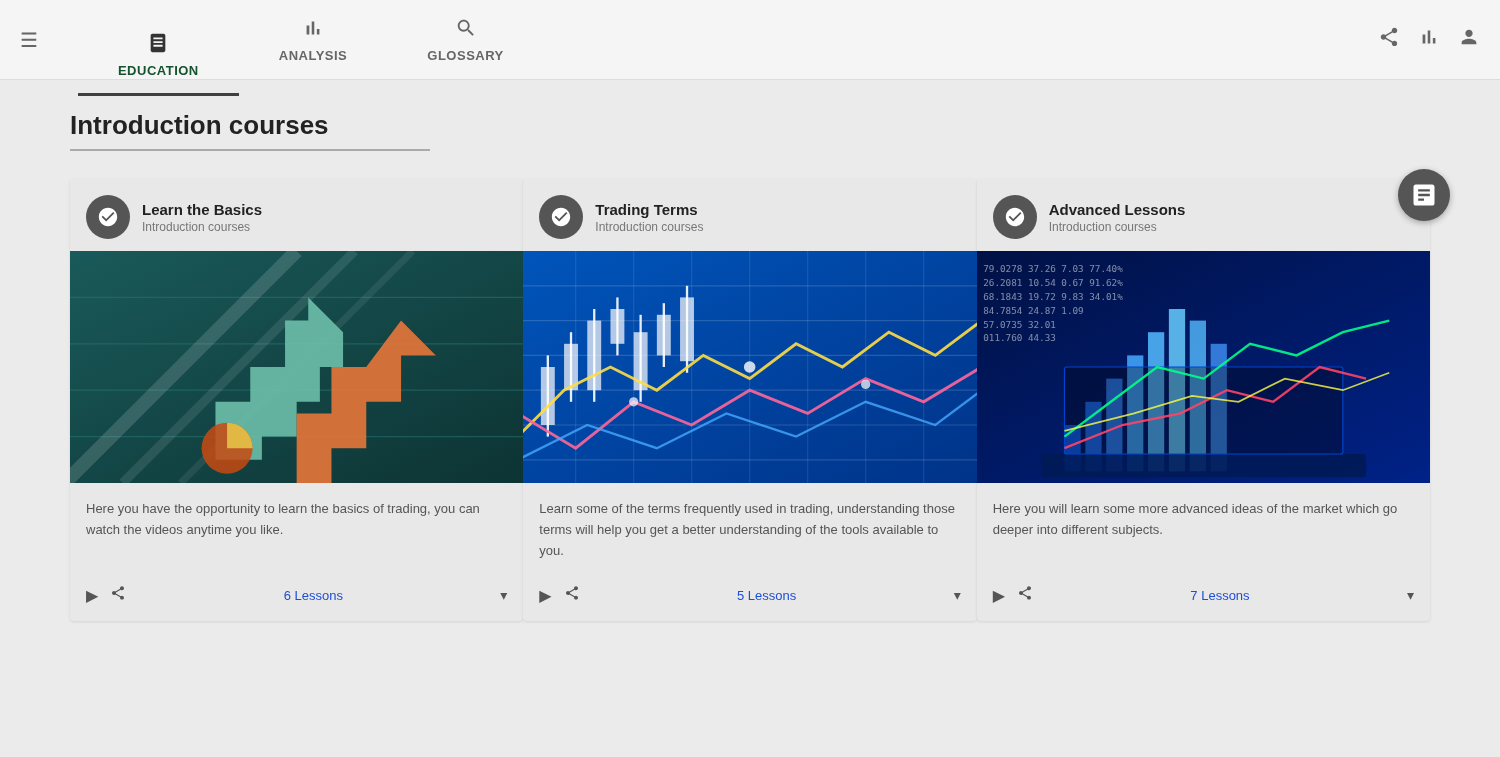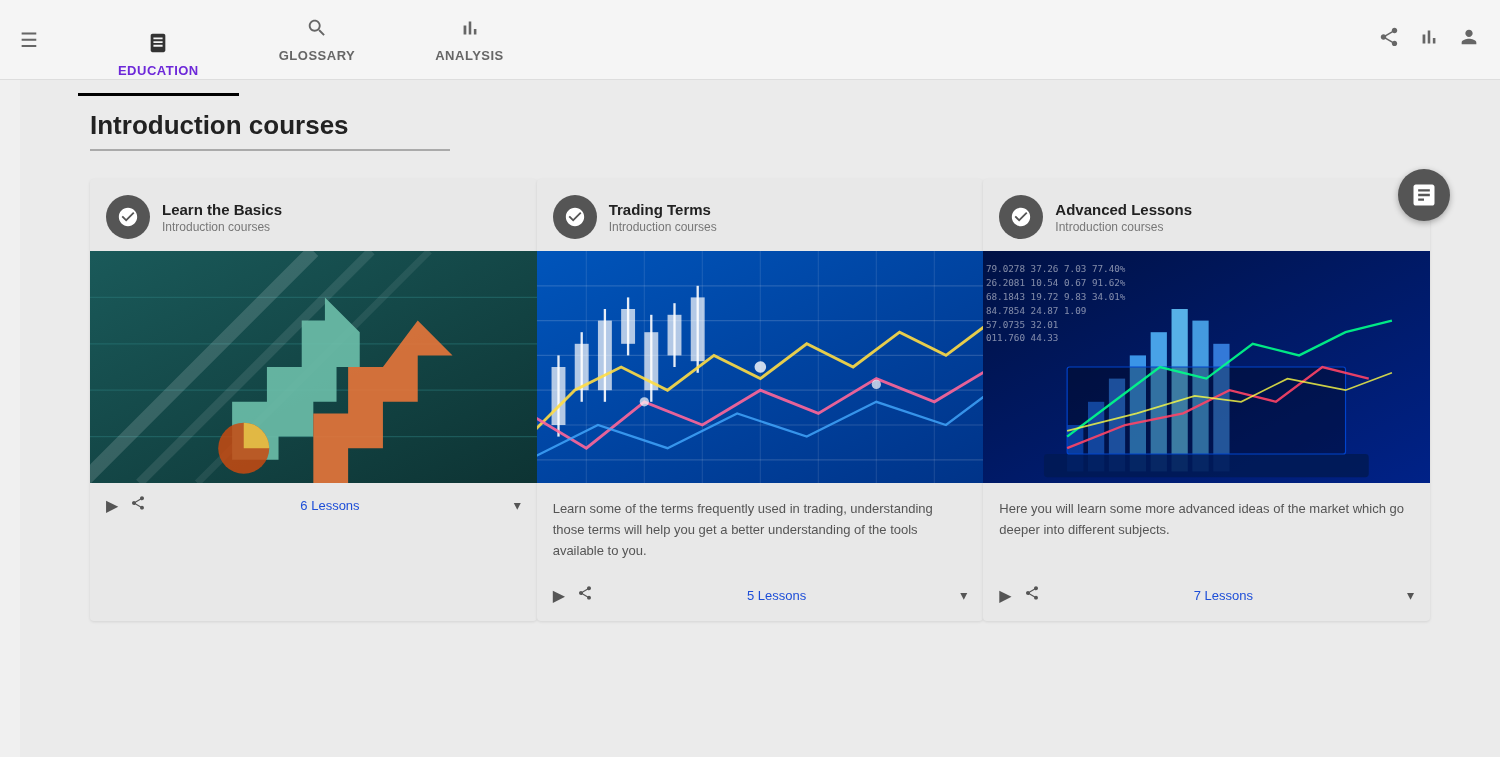--- a/index.html
+++ b/index.html
@@ -42,22 +42,22 @@
       height: 100%;
       cursor: pointer;
       font-size: 13px;
       font-weight: 600;
       color: #666;
       letter-spacing: 0.5px;
       text-transform: uppercase;
       position: relative;
     }
     .nav-tab.active {
-      color: #6d28d9;
-      border-bottom: 3px solid #000000;
+      color: #14532d;
+      border-bottom: 3px solid #404040;
       margin-top: 34px;
     }
     .nav-tab .tab-icon {
       font-size: 20px;
       margin-bottom: 4px;
     }
     .nav-right {
       display: flex;
       align-items: center;
       gap: 18px;
@@ -66,21 +66,20 @@
       font-size: 20px;
       color: #666;
       cursor: pointer;
     }
 
     
     .main {
       padding: 30px 70px;
       background: #ebebeb;
       min-height: calc(757px - 80px);
-      margin-left: 20px;
     }
     .section-title {
       font-size: 26px;
       font-weight: 600;
       color: #222;
       margin-bottom: 8px;
     }
     .section-divider {
       border: none;
       border-top: 2px solid #aaa;
@@ -241,32 +240,32 @@
       <span class="tab-icon">
         <svg viewBox="0 0 24 24" width="22" height="22" fill="#333">
             <path d="M18 2H6c-1.1 0-2 .9-2 2v16c0 1.1.9 2 2 2h12c1.1 0 2-.9 2-2V4c0-1.1-.9-2-2-2zm-1 14H7v-2h10v2zm0-4H7v-2h10v2zm0-4H7V6h10v2z"></path>
           </svg>
       </span>
       <span>EDUCATION</span>
     </div>
     <div class="nav-tab">
       <span class="tab-icon">
         <svg viewBox="0 0 24 24" width="22" height="22" fill="#666">
+            <path d="M5 9.2h3V19H5zM10.6 5h2.8v14h-2.8zm5.6 8H19v6h-2.8z"></path>
+          </svg>
+      </span>
+      <span>ANALYSIS</span>
+    </div>
+    <div class="nav-tab">
+      <span class="tab-icon">
+        <svg viewBox="0 0 24 24" width="22" height="22" fill="#666">
             <path d="M15.5 14h-.79l-.28-.27C15.41 12.59 16 11.11 16 9.5 16 5.91 13.09 3 9.5 3S3 5.91 3 9.5 5.91 16 9.5 16c1.61 0 3.09-.59 4.23-1.57l.27.28v.79l5 4.99L20.49 19l-4.99-5zm-6 0C7.01 14 5 11.99 5 9.5S7.01 5 9.5 5 14 7.01 14 9.5 11.99 14 9.5 14z"></path>
           </svg>
       </span>
       <span>GLOSSARY</span>
-    </div>
-    <div class="nav-tab">
-      <span class="tab-icon">
-        <svg viewBox="0 0 24 24" width="22" height="22" fill="#666">
-            <path d="M5 9.2h3V19H5zM10.6 5h2.8v14h-2.8zm5.6 8H19v6h-2.8z"></path>
-          </svg>
-      </span>
-      <span>ANALYSIS</span>
     </div>
   </nav>
   <div class="nav-right">
     <span class="nav-right-icon">
       <svg viewBox="0 0 24 24" width="22" height="22" fill="#666">
           <path d="M18 16.08c-.76 0-1.44.3-1.96.77L8.91 12.7c.05-.23.09-.46.09-.7s-.04-.47-.09-.7l7.05-4.11c.54.5 1.25.81 2.04.81 1.66 0 3-1.34 3-3s-1.34-3-3-3-3 1.34-3 3c0 .24.04.47.09.7L8.04 9.81C7.5 9.31 6.79 9 6 9c-1.66 0-3 1.34-3 3s1.34 3 3 3c.79 0 1.5-.31 2.04-.81l7.12 4.16c-.05.21-.08.43-.08.65 0 1.61 1.31 2.92 2.92 2.92 1.61 0 2.92-1.31 2.92-2.92s-1.31-2.92-2.92-2.92z"></path>
         </svg>
     </span>
     <span class="nav-right-icon">
       <svg viewBox="0 0 24 24" width="22" height="22" fill="#666">
@@ -325,20 +324,23 @@
           <line x1="50" y1="200" x2="250" y2="0" stroke="rgba(255,255,255,0.1)" stroke-width="8"></line>
           <line x1="100" y1="200" x2="300" y2="0" stroke="rgba(255,255,255,0.08)" stroke-width="6"></line>
 
           <polygon points="130,180 130,130 160,130 160,100 190,100 190,60 210,60 210,40 240,70 240,100 220,100 220,130 200,130 200,160 170,160 170,180" fill="#6dbfaa" opacity="0.9"></polygon>
 
           <polygon points="200,200 200,140 230,140 230,100 260,100 290,60 320,90 290,90 290,130 260,130 260,170 230,170 230,200" fill="#e8763a" opacity="0.9"></polygon>
 
           <circle cx="140" cy="170" r="22" fill="#c84a10" opacity="0.85"></circle>
           <path d="M140,170 L140,148 A22,22 0 0,1 162,170 Z" fill="#e8c94a" opacity="0.85"></path>
         </svg>
+      </div>
+      <div class="card-body">
+        <span>Here you have the opportunity to learn the basics of trading, you can watch the videos anytime you like.</span>
       </div>
       <div class="card-footer">
         <span class="footer-icon">▶</span>
         <span class="footer-icon">
           <svg viewBox="0 0 24 24" width="16" height="16" fill="#555">
               <path d="M18 16.08c-.76 0-1.44.3-1.96.77L8.91 12.7c.05-.23.09-.46.09-.7s-.04-.47-.09-.7l7.05-4.11c.54.5 1.25.81 2.04.81 1.66 0 3-1.34 3-3s-1.34-3-3-3-3 1.34-3 3c0 .24.04.47.09.7L8.04 9.81C7.5 9.31 6.79 9 6 9c-1.66 0-3 1.34-3 3s1.34 3 3 3c.79 0 1.5-.31 2.04-.81l7.12 4.16c-.05.21-.08.43-.08.65 0 1.61 1.31 2.92 2.92 2.92 1.61 0 2.92-1.31 2.92-2.92s-1.31-2.92-2.92-2.92z"></path>
             </svg>
         </span>
         <span class="footer-lessons">6 Lessons</span>
         <span class="footer-chevron">▾</span>

